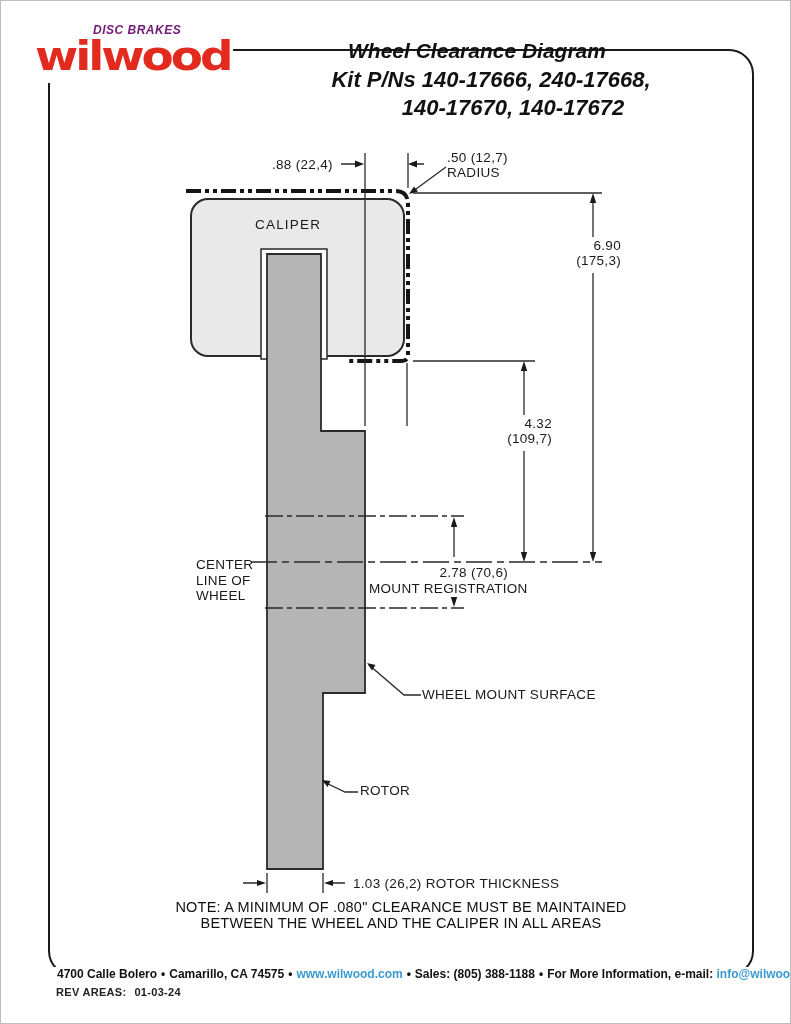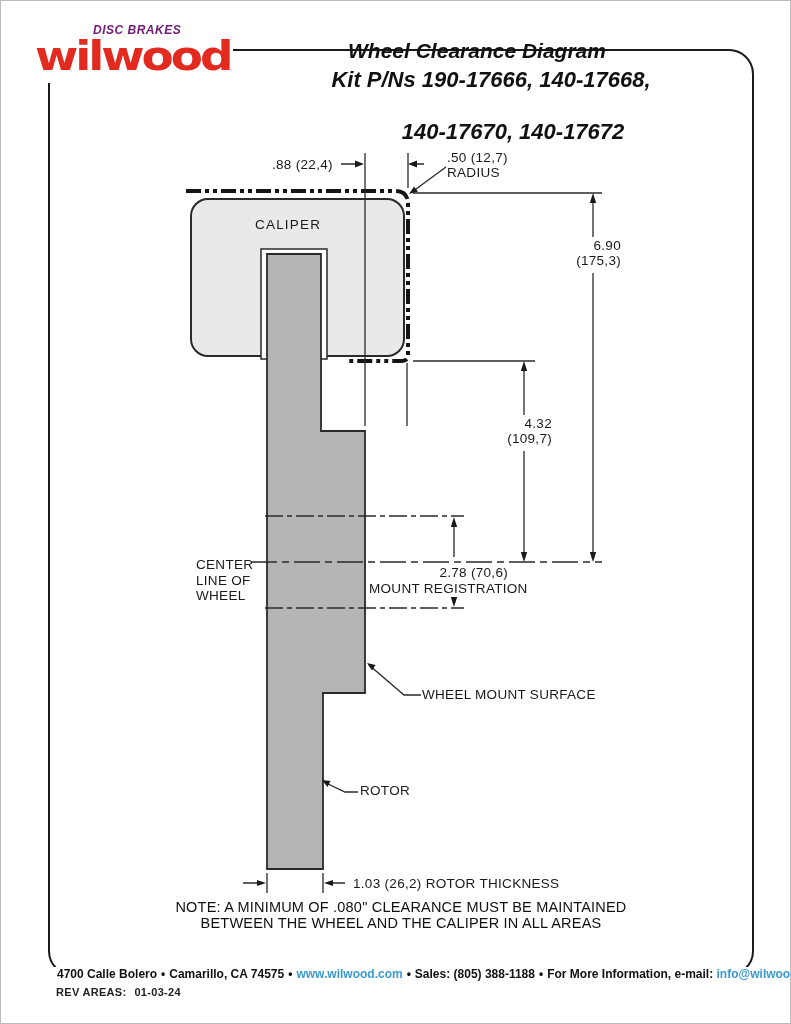--- a/index.html
+++ b/index.html
@@ -9,21 +9,21 @@
     border:1px solid #bdbdbd;box-sizing:border-box;
   }
   .diagram-svg{position:absolute;left:0;top:0;z-index:1;}
   .lbl{position:absolute;font-size:13.5px;color:#1a1a1a;letter-spacing:.3px;white-space:nowrap;z-index:3;line-height:15px;}
   .ctr{text-align:right;}
   .logo{position:absolute;left:34px;top:18px;width:198px;height:64px;background:#fff;z-index:4;}
   .logo-tagline{position:absolute;left:58px;top:4px;font-style:italic;font-weight:bold;font-size:12px;color:#701a75;letter-spacing:.5px;white-space:nowrap;}
   .logo-brand{position:absolute;left:0px;top:12px;font-family:"DejaVu Sans", sans-serif;font-weight:bold;font-size:46px;color:#e32a1e;letter-spacing:-3px;transform:scale(1.02,.9);transform-origin:left top;white-space:nowrap;}
   .doc-title{position:absolute;left:226px;top:22px;width:500px;text-align:center;font-style:italic;font-weight:bold;font-size:21px;color:#111;z-index:3;margin-top:16px;}
   .kit1{position:absolute;left:240px;top:66px;width:500px;text-align:center;font-style:italic;font-weight:bold;font-size:22px;color:#111;z-index:3;white-space:nowrap;}
-  .kit2{position:absolute;left:262px;top:94px;width:500px;text-align:center;font-style:italic;font-weight:bold;font-size:22px;color:#111;z-index:3;white-space:nowrap;margin-top:24px;}
+  .kit2{position:absolute;left:262px;top:94px;width:500px;text-align:center;font-style:italic;font-weight:bold;font-size:22px;color:#111;z-index:3;white-space:nowrap;}
   .note-line{position:absolute;left:50px;width:700px;text-align:center;font-size:14.5px;color:#111;letter-spacing:.2px;z-index:3;white-space:nowrap;}
   .footer{position:absolute;left:47px;top:966px;width:707px;text-align:center;z-index:4;font-size:12px;font-weight:bold;color:#111;}
   .footer-inner{background:#fff;padding:0 9px;white-space:nowrap;}
   .footer .sep{margin:0 4px;}
   .flink{color:#3a9ad0;}
   .rev{position:absolute;left:55px;top:985px;font-size:11px;font-weight:bold;color:#222;letter-spacing:.3px;z-index:3;}
   .rev .rev-date{margin-left:8px;}
 </style>
 </head>
 <body>
@@ -78,21 +78,21 @@
       <polygon points="323,882 332,879 332,885"></polygon>
     </g>
   </svg>
 
   <div class="logo">
     <div class="logo-tagline">DISC BRAKES</div>
     <div class="logo-brand">wilwood</div>
   </div>
 
   <div class="doc-title">Wheel Clearance Diagram</div>
-  <div class="kit1">Kit P/Ns 190-17666, 140-17668,</div>
+  <div class="kit1">Kit P/Ns 140-17666, 240-17668,</div>
   <div class="kit2">140-17670, 140-17672</div>
 
   <div class="lbl" style="left:254px;top:216px;letter-spacing:1.2px;">CALIPER</div>
   <div class="lbl" style="left:271px;top:156px;">.88 (22,4)</div>
   <div class="lbl" style="left:446px;top:149px;">.50 (12,7)</div>
   <div class="lbl" style="left:446px;top:164px;text-align:center;">RADIUS</div>
 
   <div class="lbl ctr" style="left:564px;top:237px;width:56px;">
     <div>6.90</div>
     <div>(175,3)</div>

